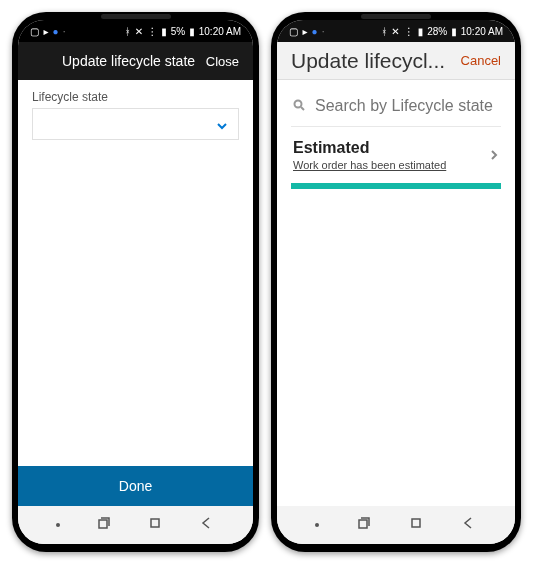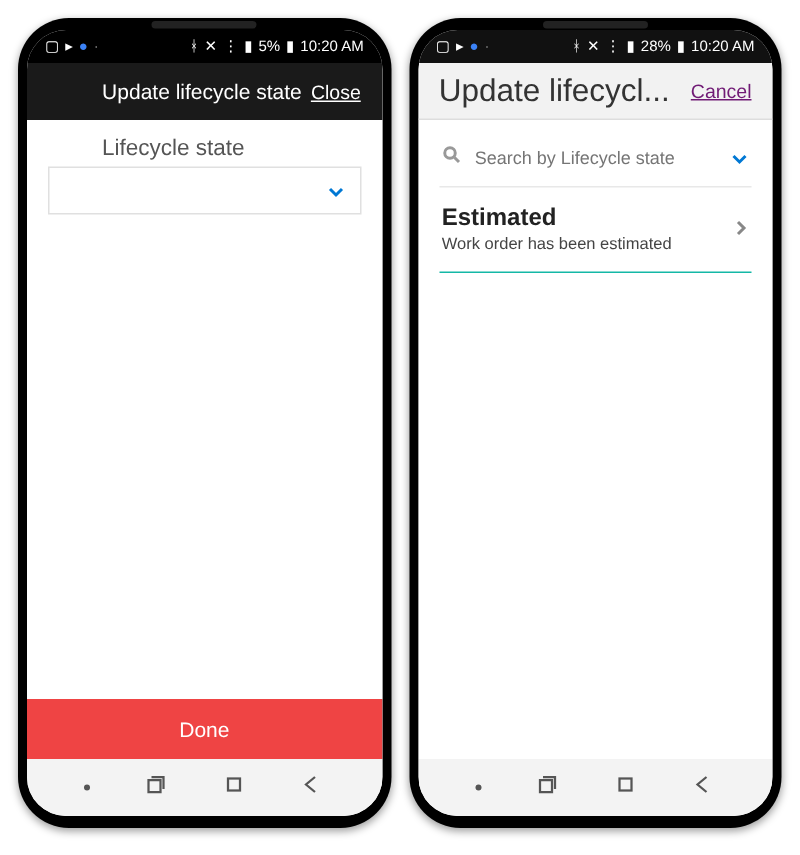--- a/index.html
+++ b/index.html
@@ -56,41 +56,41 @@
   .appbar {
     height: 38px;
     display:flex;
     align-items:center;
     justify-content:space-between;
     padding:0 14px;
     font-size:14px;
   }
   .appbar.dark { background:#1a1a1a; color:#fff; }
   .appbar.light { background:#f2f2f2; color:#333; border-bottom:1px solid #ddd;}
-  .appbar .title { flex:1; text-align:center; }
+  .appbar .title { flex:1; }
   .appbar.light .title { text-align:left; font-size:21px; }
-  .appbar .close-btn { font-size:13px; cursor:pointer;text-decoration:underline; }
+  .appbar .close-btn { font-size:13px; cursor:pointer; }
   
   .body-area { flex:1; background:#fff; position:relative; padding:10px 14px; overflow:hidden;}
-  .field-label { font-size:15px; color:#555; margin-bottom:4px;margin-left:36px; }
+  .field-label { font-size:12px; color:#555; margin-bottom:4px; }
   .dropdown {
     border:1px solid #e0e0e0;
     height:32px;
     display:flex;
     align-items:center;
     justify-content:flex-end;
     padding:0 10px;
     color:#0078d4;
   }
   .chev { width:12px; height:12px; }
   .chev svg { width:12px; height:12px; stroke:#0078d4; fill:none; stroke-width:2;}
   
   .done-btn {
     height:40px;
-    background:#ef4444;
+    background:#0369a1;
     color:#fff;
     display:flex;
     align-items:center;
     justify-content:center;
     font-size:14px;
     cursor:pointer;
   }
   
   .navbar {
     height:38px;
@@ -107,36 +107,36 @@
     display:flex;
     align-items:center;
     border-bottom:1px solid #e8e8e8;
     padding:6px 2px 10px 2px;
     gap:8px;
   }
   .search-row input {
     flex:1;
     border:none;
     outline:none;
-    font-size:12px;
+    font-size:16px;
     color:#888;
     background:transparent;
   }
   .search-icon svg{width:12px;height:12px;stroke:#999;fill:none;stroke-width:2;}
   
   .list-item {
     display:flex;
     align-items:center;
     justify-content:space-between;
     padding:12px 2px;
-    border-bottom:1px solid #14b8a6;
+    border-bottom:6px solid #14b8a6;
     cursor:pointer;
   }
   .li-text .li-title { font-size:16px; font-weight:600; color:#222;}
-  .li-text .li-sub { font-size:11px; color:#444; margin-top:2px;}
+  .li-text .li-sub { font-size:11px; color:#444; margin-top:2px;text-decoration:underline;}
   .li-chev svg{width:10px;height:10px;stroke:#888;stroke-width:2;fill:none;}
 </style>
 </head>
 <body>
 
 <div class="phone">
   <div class="screen">
     <div class="statusbar dark">
       <div class="status-left">
         <span>▢</span>
@@ -206,21 +206,21 @@
         <span>⋮</span>
         <span>▮</span>
         <span>28%</span>
         <span>▮</span>
         <span>10:20 AM</span>
       </div>
     </div>
 
     <div class="appbar light">
       <span class="title">Update lifecycl...</span>
-      <span class="close-btn" style="color:#701a75">Cancel</span>
+      <span class="close-btn" style="color:#c2410c">Cancel</span>
     </div>
 
     <div class="body-area">
       <div class="search-row">
         <span class="search-icon">
           <svg viewBox="0 0 12 12">
               <circle cx="5" cy="5" r="3.5"></circle>
               <line x1="8" y1="8" x2="11" y2="11"></line>
             </svg>
         </span>

